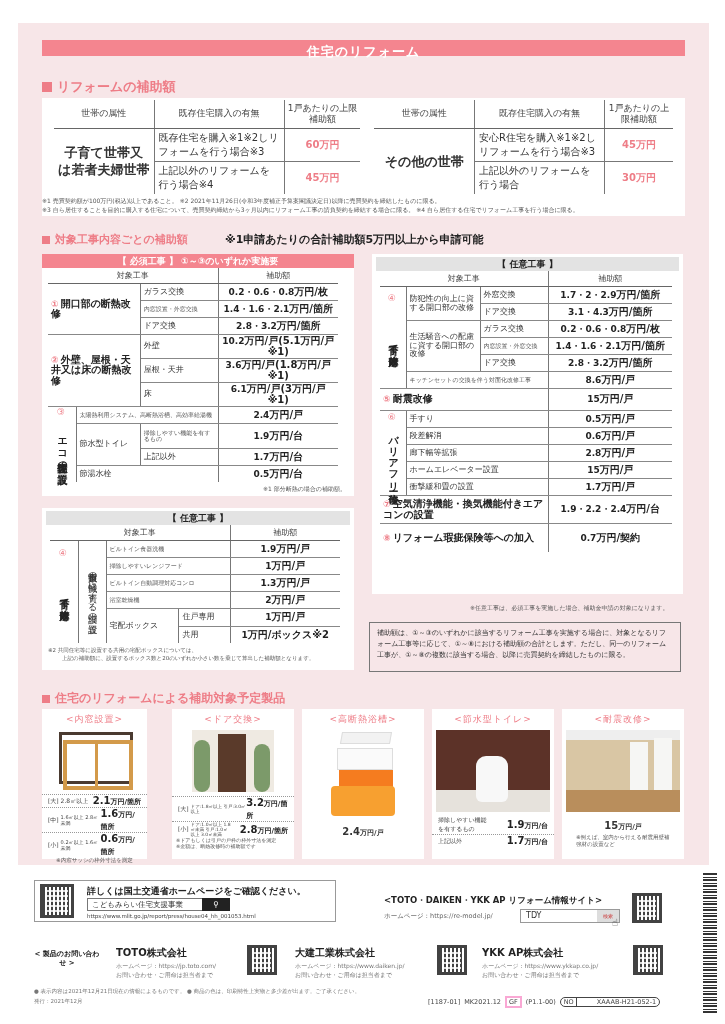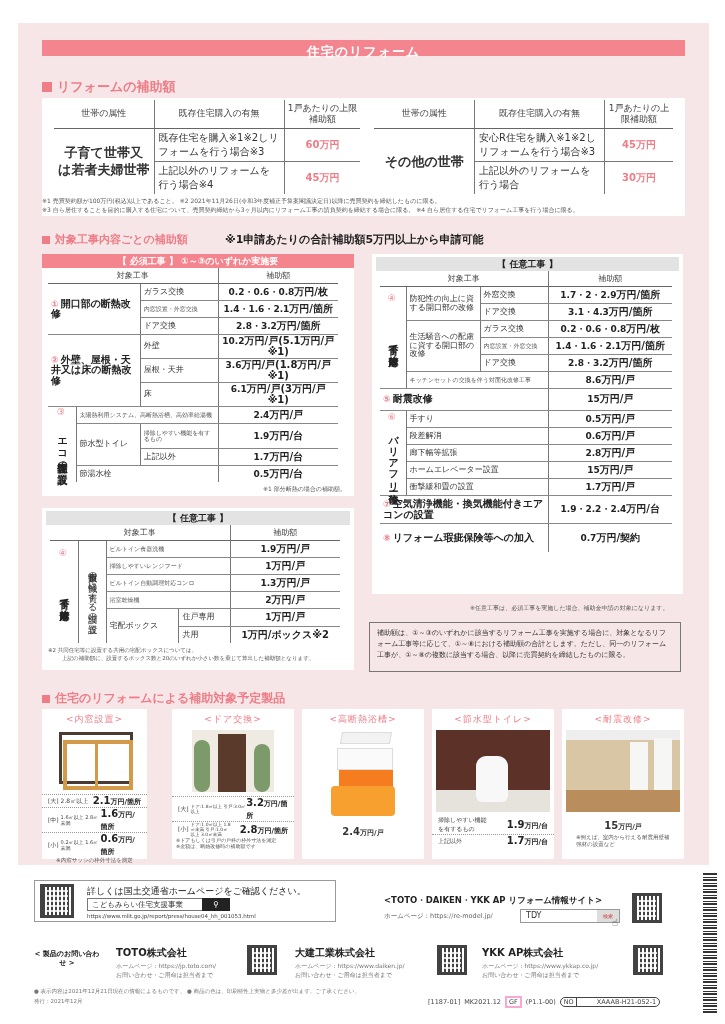--- a/index.html
+++ b/index.html
@@ -352,21 +352,21 @@
     <div style="position:absolute;left:64px;top:12px;width:18px;height:48px;background:#f6f6f4;"></div>
     <div style="position:absolute;left:88px;top:8px;width:18px;height:56px;background:#f6f6f4;"></div>
     <div style="position:absolute;left:0;bottom:0;width:114px;height:22px;background:#b98e5c;"></div>
   </div>
   <div style="text-align:center;font-weight:bold;font-size:10px;margin-top:8px;"><span>15</span><small style="font-size:7px;">万円/戸</small></div>
   <div style="font-size:5.5px;color:#555;padding:2px 14px;">※例えば、室内から行える耐震用壁補強材の設置など</div>
 </div>
 
 <div style="position:absolute;left:34px;top:880px;width:302px;height:42px;border:1px solid #999;background:#fff;">
   <div class="qr" style="left:5px;top:3px;width:34px;height:34px;"></div>
-  <div style="position:absolute;left:52px;top:4px;font-size:9px;font-weight:normal;color:#222;">詳しくは国土交通省ホームページをご確認ください。</div>
+  <div style="position:absolute;left:52px;top:4px;font-size:9px;font-weight:bold;color:#222;">詳しくは国土交通省ホームページをご確認ください。</div>
   <div style="position:absolute;left:52px;top:17px;width:140px;height:13px;border:1px solid #777;font-size:7.5px;padding:1px 4px;color:#333;">こどもみらい住宅支援事業</div>
   <div style="position:absolute;left:167px;top:17px;width:28px;height:13px;background:#222;color:#fff;font-size:8px;text-align:center;line-height:13px;"><span>⚲</span></div>
   <div style="position:absolute;left:52px;top:32px;font-size:5.5px;color:#444;">https://www.mlit.go.jp/report/press/house04_hh_001053.html</div>
 </div>
 
 <div style="position:absolute;left:384px;top:895px;font-size:8.5px;font-weight:bold;color:#222;">&lt;TOTO・DAIKEN・YKK AP リフォーム情報サイト&gt;</div>
 <div style="position:absolute;left:384px;top:912px;font-size:6.5px;color:#666;">ホームページ：https://re-model.jp/</div>
 <div style="position:absolute;left:520px;top:909px;width:100px;height:14px;border:1px solid #999;background:#fff;">
   <span style="position:absolute;left:5px;top:1px;font-size:8px;color:#333;">TDY</span>
   <span style="position:absolute;right:0;top:0;width:22px;height:12px;background:#ddd;font-size:5px;text-align:center;line-height:12px;color:#c44;">検索</span>

